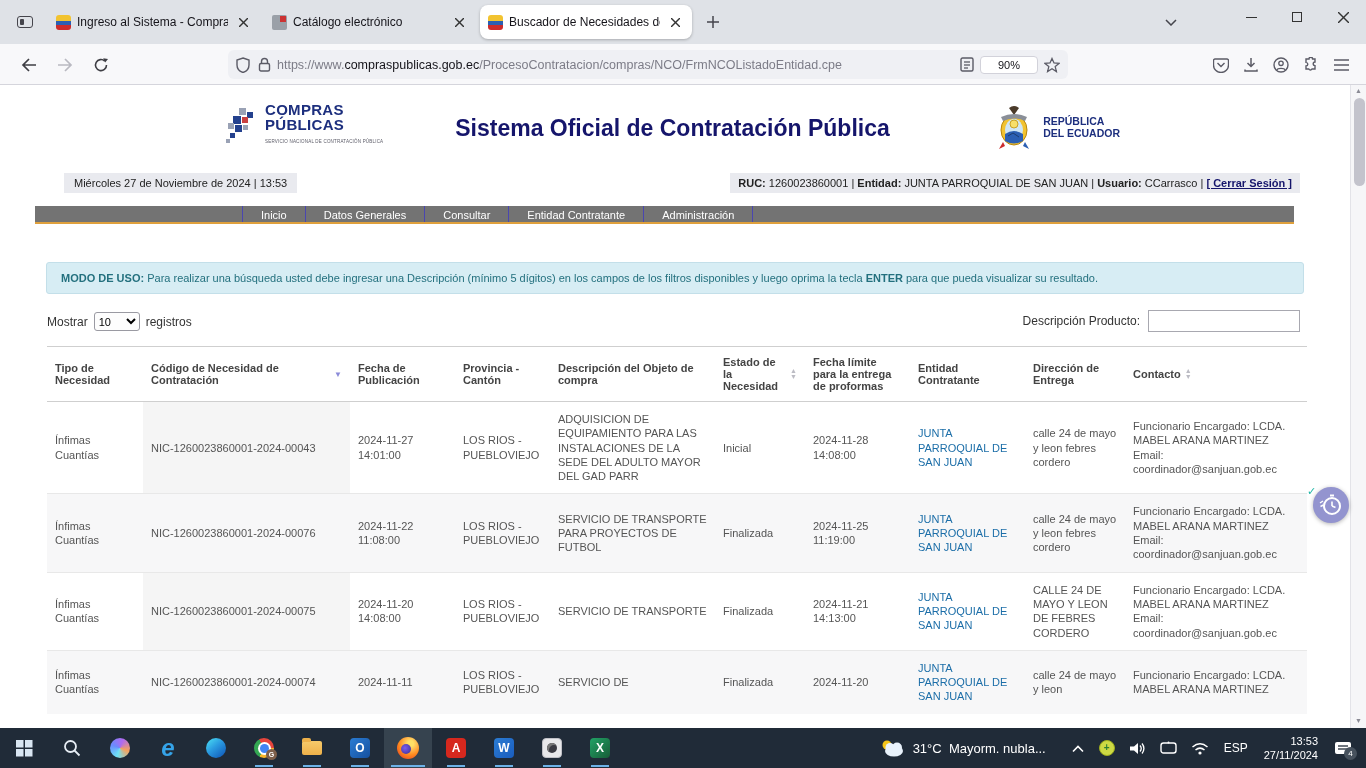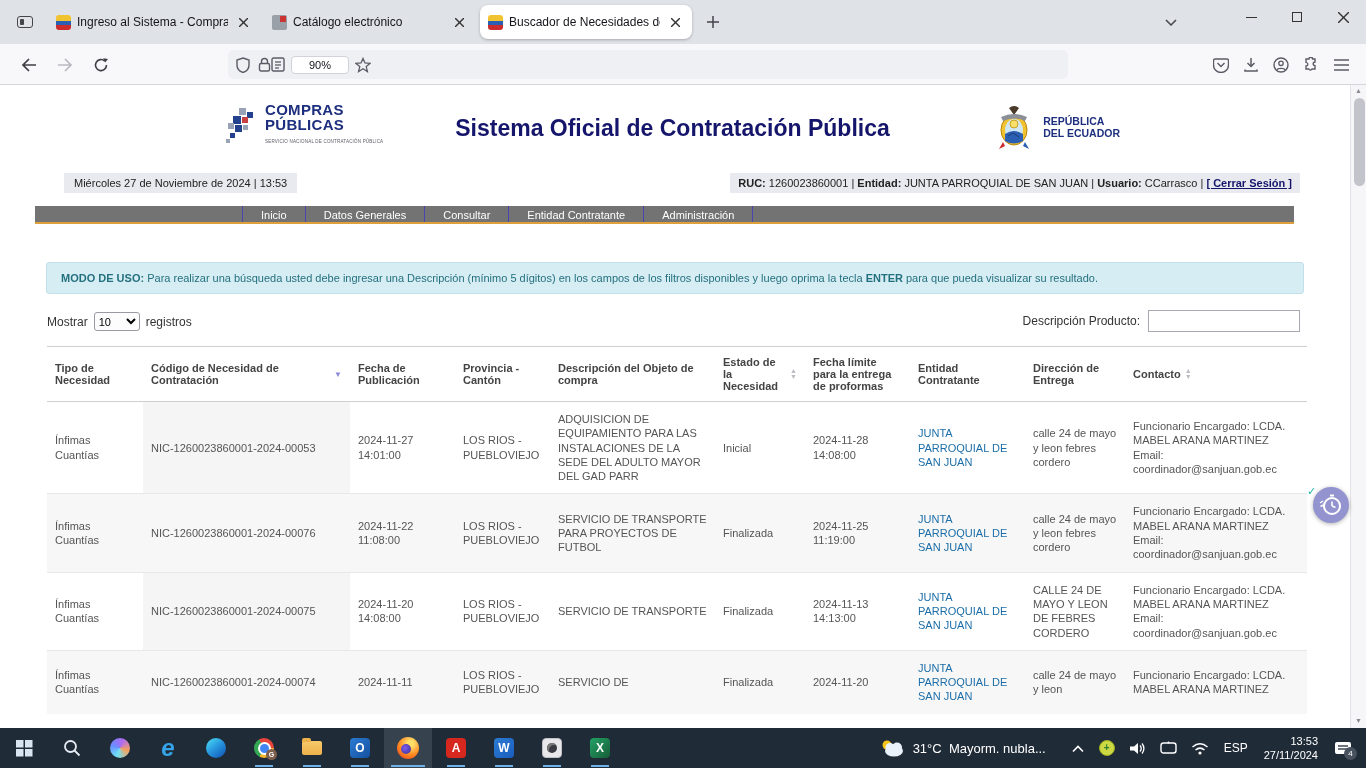--- a/index.html
+++ b/index.html
@@ -212,20 +212,21 @@
     </span>
 
   <div class="urlbar">
     <svg class="icon" width="14" height="16">
         <path d="M7 1 L13 3 V8 C13 12 10 14.5 7 15.5 C4 14.5 1 12 1 8 V3 Z" fill="none" stroke="#5b5b66" stroke-width="1.4"></path>
       </svg>
     <svg class="icon" width="13" height="15" style="margin-left:8px">
         <rect x="1.5" y="6.5" width="10" height="7.5" rx="1.5" fill="none" stroke="#5b5b66" stroke-width="1.4"></rect>
         <path d="M3.5 6.5 V4.5 A3 3 0 0 1 9.5 4.5 V6.5" fill="none" stroke="#5b5b66" stroke-width="1.4"></path>
       </svg>
+    <span class="urltext"><span class="dim">https://www.</span><span class="dom">compraspublicas.gob.ec</span><span class="dim">/ProcesoContratacion/compras/NCO/FrmNCOListadoEntidad.cpe</span></span>
     <svg class="icon" width="14" height="15">
         <rect x="1" y="1" width="12" height="13" rx="1.5" fill="none" stroke="#5b5b66" stroke-width="1.4"></rect>
         <line x1="4" y1="5" x2="10" y2="5" stroke="#5b5b66" stroke-width="1.3"></line>
         <line x1="4" y1="8" x2="10" y2="8" stroke="#5b5b66" stroke-width="1.3"></line>
         <line x1="4" y1="11" x2="8" y2="11" stroke="#5b5b66" stroke-width="1.3"></line>
       </svg>
     <span class="zoompill">90%</span>
     <svg class="icon" width="16" height="16">
         <path d="M8 1.5 L10 6 L15 6.4 L11.2 9.6 L12.4 14.5 L8 11.8 L3.6 14.5 L4.8 9.6 L1 6.4 L6 6 Z" fill="none" stroke="#5b5b66" stroke-width="1.3"></path>
       </svg>
@@ -423,21 +424,21 @@
                     <span>▲</span>
                     <span>▼</span>
                   </span>
                 </div>
               </th>
           </tr>
         </thead>
         <tbody>
             <tr>
               <td>Ínfimas Cuantías</td>
-              <td class="sorted">NIC-1260023860001-2024-00053</td>
+              <td class="sorted">NIC-1260023860001-2024-00043</td>
               <td>2024-11-27 14:01:00</td>
               <td>LOS RIOS - PUEBLOVIEJO</td>
               <td>ADQUISICION DE EQUIPAMIENTO PARA LAS INSTALACIONES DE LA SEDE DEL ADULTO MAYOR DEL GAD PARR</td>
               <td>Inicial</td>
               <td>2024-11-28 14:08:00</td>
               <td class="entity">JUNTA PARROQUIAL DE SAN JUAN</td>
               <td>calle 24 de mayo y leon febres cordero</td>
               <td class="contact">Funcionario Encargado: LCDA.
 MABEL ARANA MARTINEZ
 Email:
@@ -458,21 +459,21 @@
 Email:
 coordinador@sanjuan.gob.ec</td>
             </tr>
             <tr>
               <td>Ínfimas Cuantías</td>
               <td class="sorted">NIC-1260023860001-2024-00075</td>
               <td>2024-11-20 14:08:00</td>
               <td>LOS RIOS - PUEBLOVIEJO</td>
               <td>SERVICIO DE TRANSPORTE</td>
               <td>Finalizada</td>
-              <td>2024-11-13 14:13:00</td>
+              <td>2024-11-21 14:13:00</td>
               <td class="entity">JUNTA PARROQUIAL DE SAN JUAN</td>
               <td>CALLE 24 DE MAYO Y LEON DE FEBRES CORDERO</td>
               <td class="contact">Funcionario Encargado: LCDA.
 MABEL ARANA MARTINEZ
 Email:
 coordinador@sanjuan.gob.ec</td>
             </tr>
             <tr class="stripe">
               <td>Ínfimas Cuantías</td>
               <td class="sorted">NIC-1260023860001-2024-00074</td>

